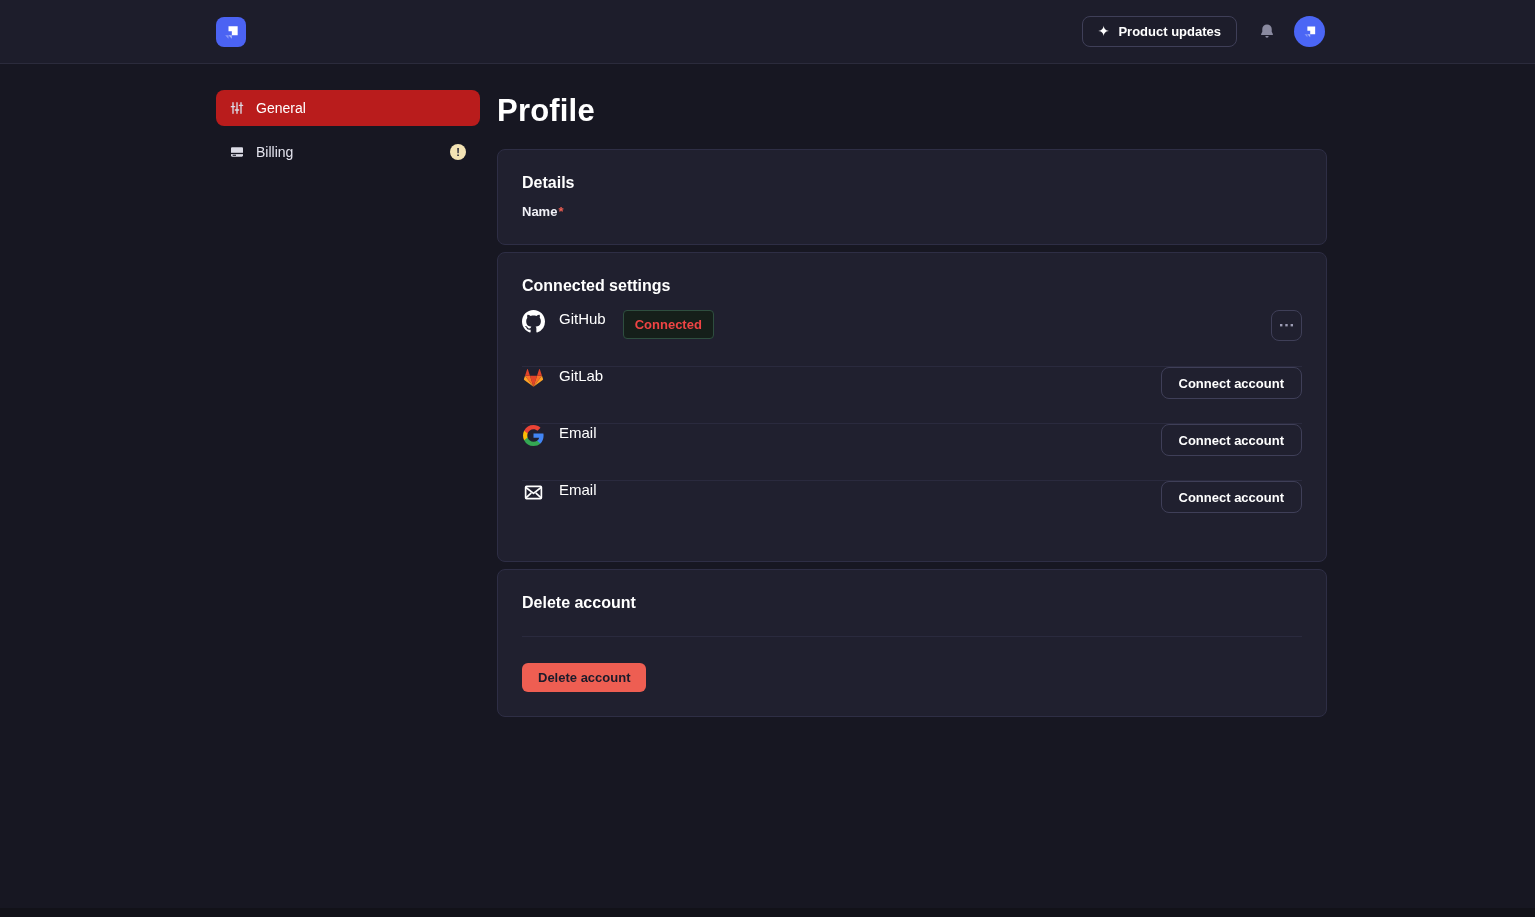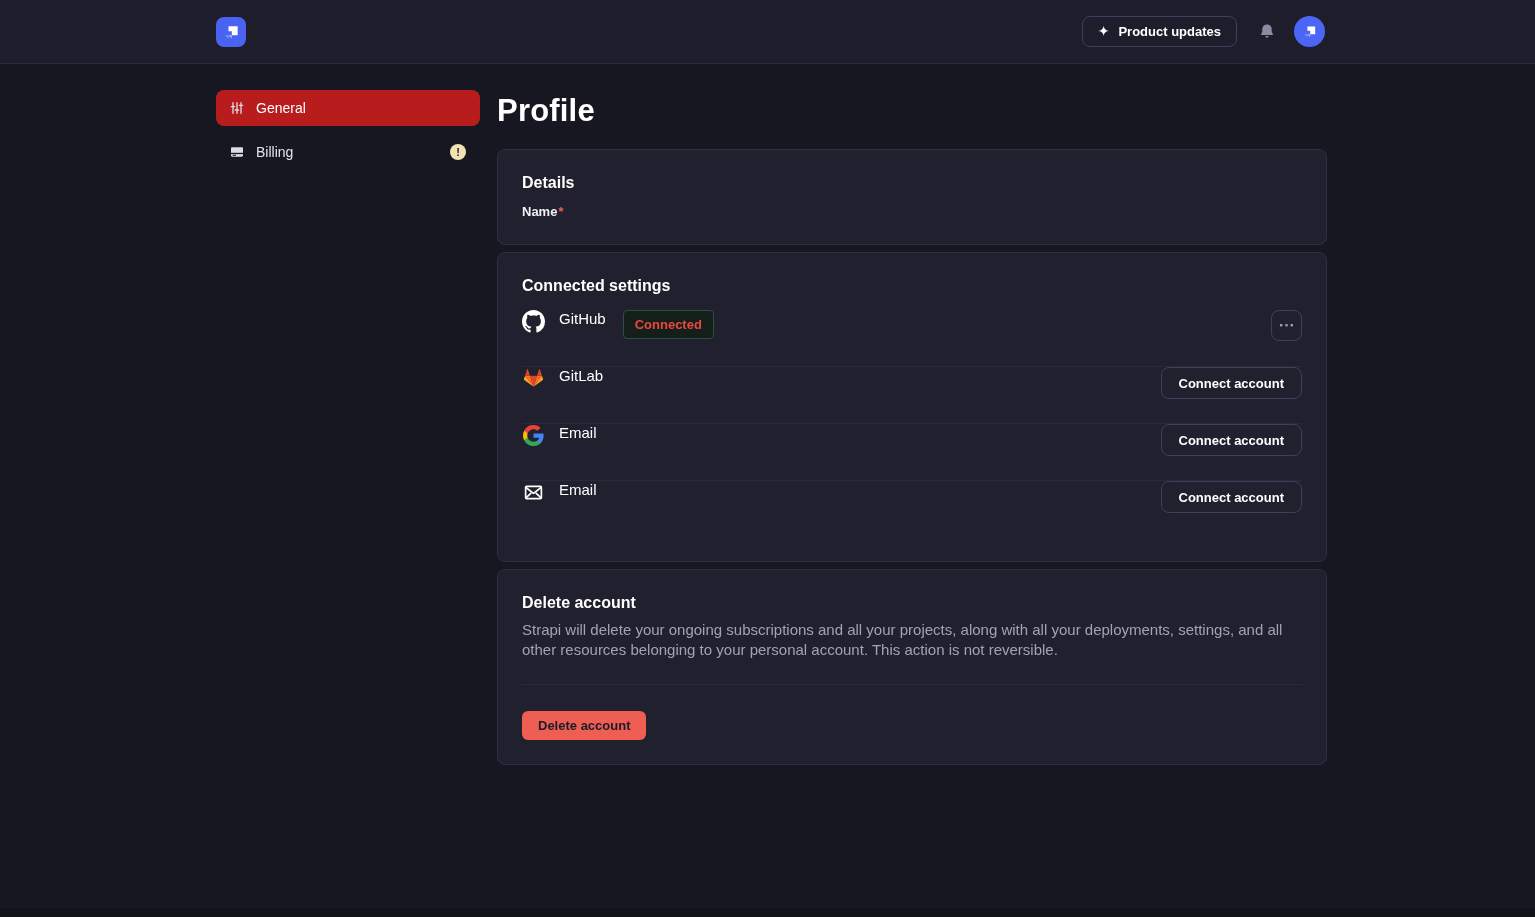--- a/index.html
+++ b/index.html
@@ -288,20 +288,19 @@
           </span>
           <span class="acct-name">Email</span>
           <button class="btn-connect">Connect account</button>
         </div>
 
       </div>
     </section>
 
     <section class="card card-pad">
       <h2 class="card-h">Delete account</h2>
-      <p class="delete-desc">Strapi will delete your ongoing subscriptions and all your projects, along with all your deployments, settings, and all other resources belonging to your personal account. This action is not reversible.</p>
       <div class="delete-divider"></div>
       <button class="btn-danger">Delete account</button>
     </section>
   </main>
 </div>
 
 <div class="bottom-strip"></div>
 
 </body></html>

